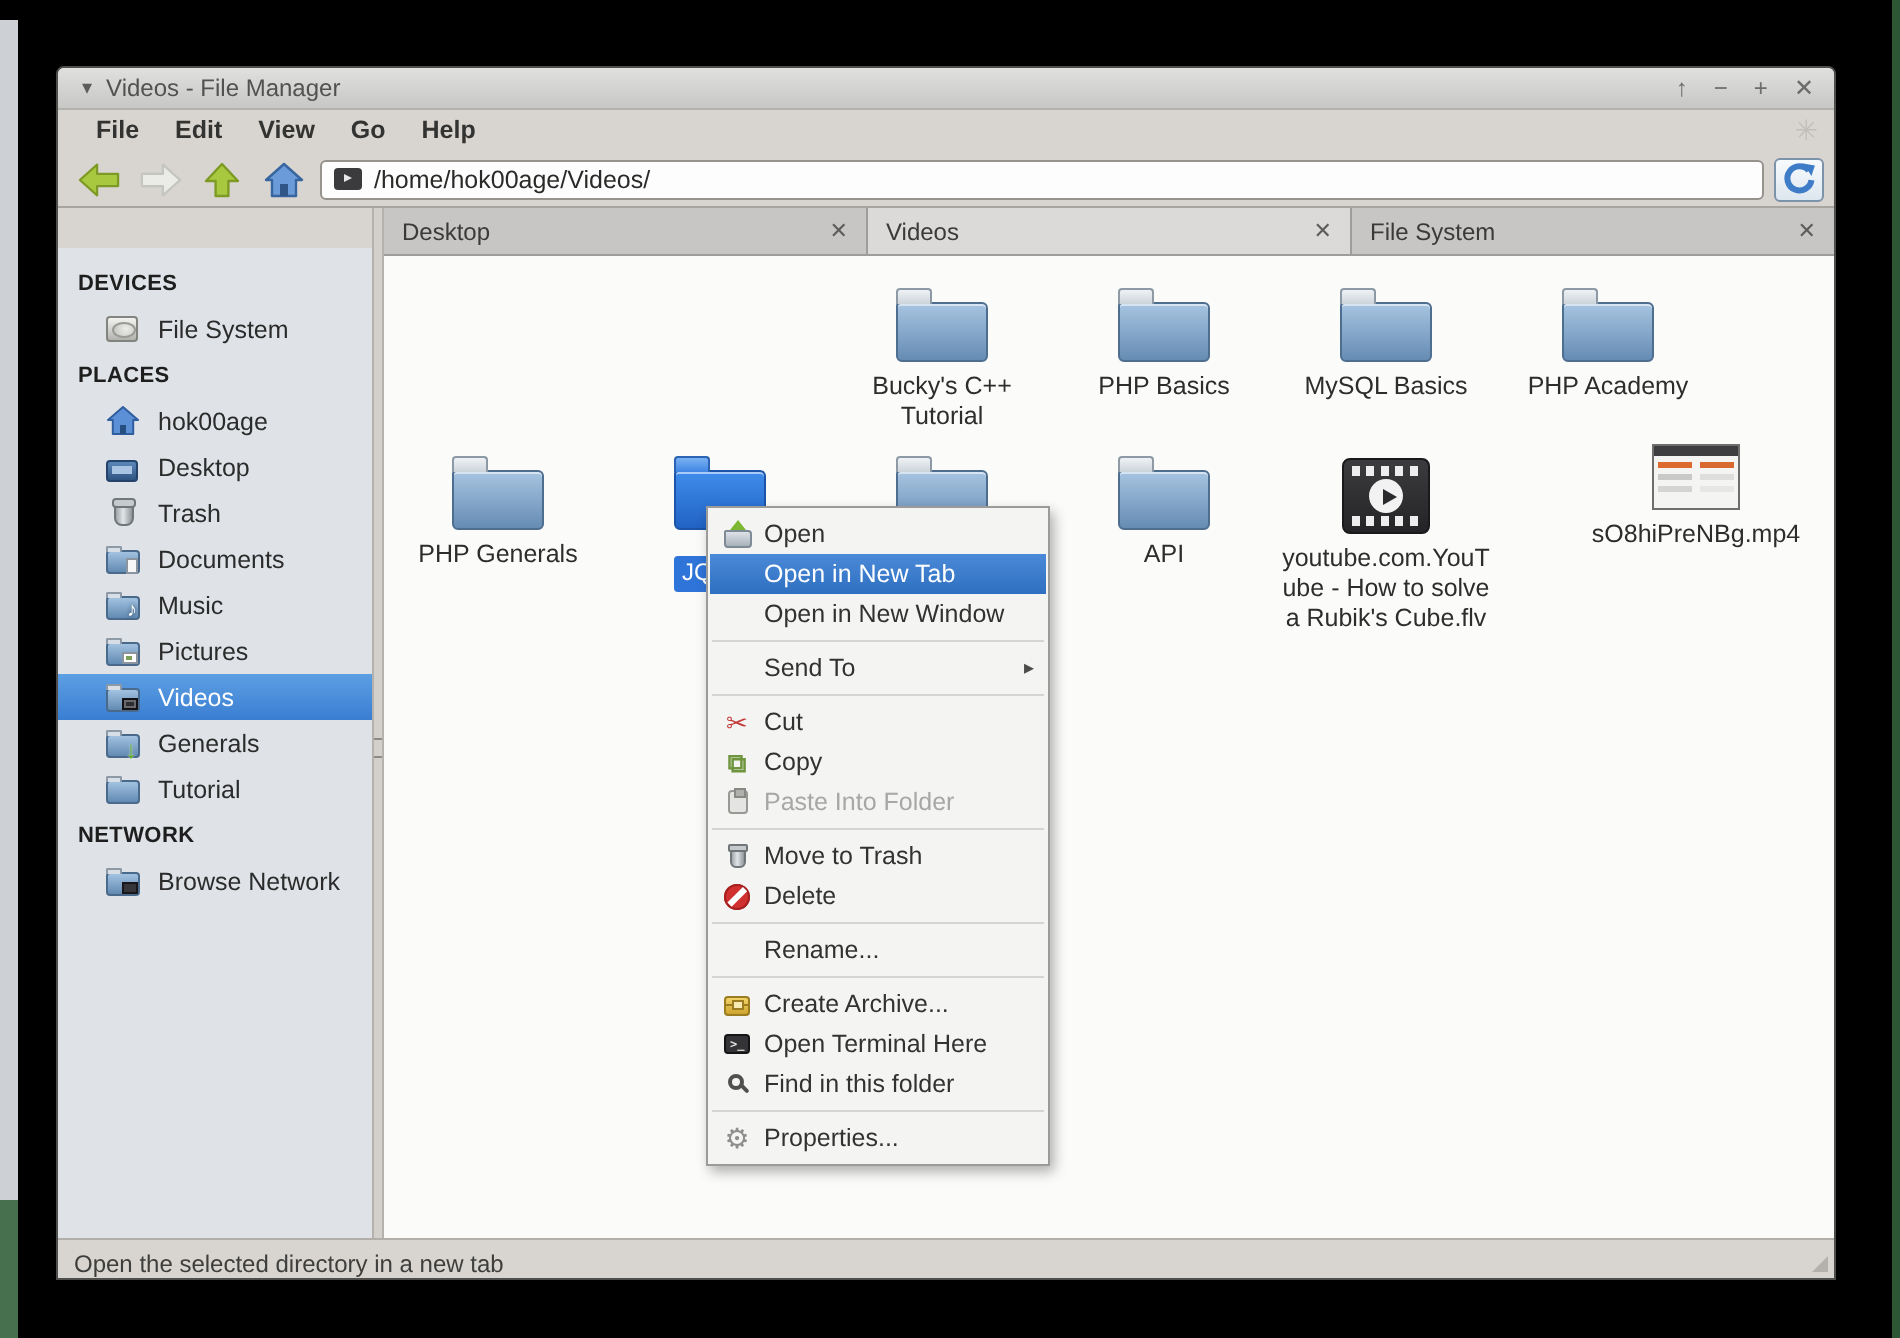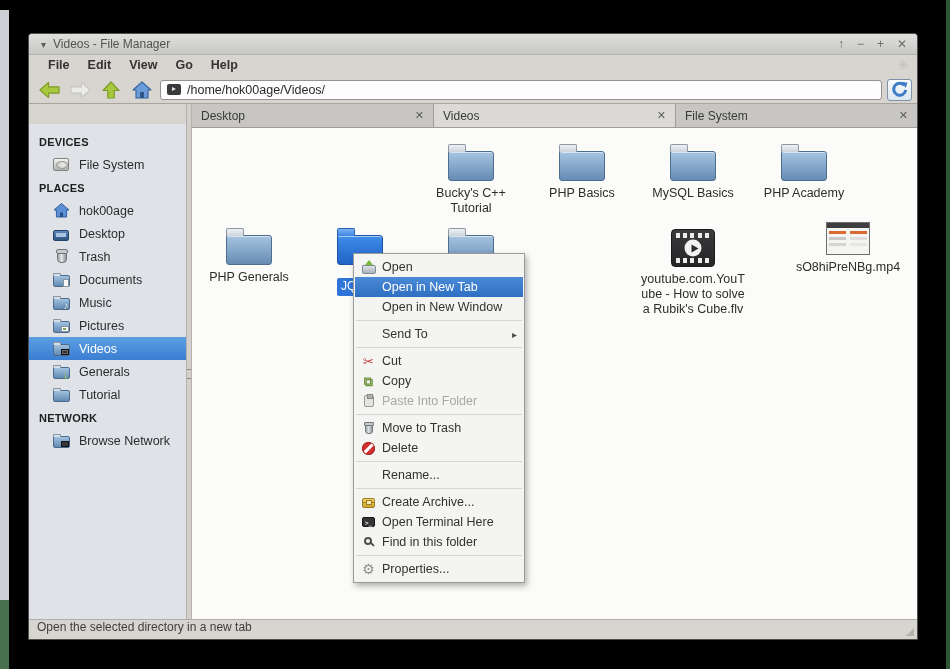--- a/index.html
+++ b/index.html
@@ -160,21 +160,21 @@
               border:1px solid #9c7c20; border-radius:2px; margin-top:2px; }
   .mi-archive::before { content:""; position:absolute; left:-1px; right:-1px; top:3px; height:1px; background:#9c7c20; }
   .mi-archive::after { content:""; position:absolute; left:3px; top:1px; width:4px; height:3px; background:#f7e9b0; border:1px solid #9c7c20; }
   .mi-term { position:relative; width:13px; height:10px; background:#343436; border:1px solid #141416; border-radius:2px; }
   .mi-term::before { content:">_"; position:absolute; left:2px; top:1px; font:bold 6px/7px "DejaVu Sans Mono",monospace; color:#e4e4e2; }
   .mi-search { position:relative; width:8px; height:8px; border:2px solid #4f4f4d; border-radius:50%; margin:0 2px 3px 0; }
   .mi-search::after { content:""; position:absolute; width:6px; height:2px; background:#4f4f4d; transform:rotate(45deg);
               right:-5px; bottom:-2px; border-radius:1px; }
   .mi-gear { font-size:14px; color:#8e8e8c; line-height:14px; }
 
-  .statusbar { height:20px; background:#d8d5d1; border-top:1px solid #b2afab; display:flex; align-items:flex-start;
+  .statusbar { height:20px; background:#d8d5d1; border-top:1px solid #b2afab; display:flex; align-items:flex-end;
                padding-left:8px; font-size:12px; color:#3e3e3c; position:relative; }
   .resize-grip { position:absolute; right:3px; bottom:3px; width:0; height:0;
                border-left:8px solid transparent; border-bottom:8px solid #b4b1ad; }
 </style>
 </head>
 <body>
 
 <div class="stage">
   <div class="left-strip-gray"></div>
   <div class="left-strip-green"></div>
@@ -376,20 +376,24 @@
               <div class="icon-folder"></div>
               <div class="file-label">PHP Generals</div>
             </div>
             <div class="file-item selected" style="left: 113px; top: 99px;">
               <div class="icon-folder sel"></div>
               <div class="file-label">JQ</div>
             </div>
             <div class="file-item" style="left: 224px; top: 99px;">
               <div class="icon-folder"></div>
             </div>
+            <div class="file-item" style="left: 335px; top: 99px;">
+              <div class="icon-folder"></div>
+              <div class="file-label">API</div>
+            </div>
             <div class="file-item" style="left: 446px; top: 99px;">
               <div class="icon-film">
                 <span class="film-play"></span>
               </div>
               <div class="file-label">youtube.com.YouTube - How to solve a Rubik's Cube.flv</div>
             </div>
             <div class="file-item" style="left: 557px; top: 89px; margin-left: 44px;">
               <div class="icon-winthumb"></div>
               <div class="file-label">sO8hiPreNBg.mp4</div>
             </div>

